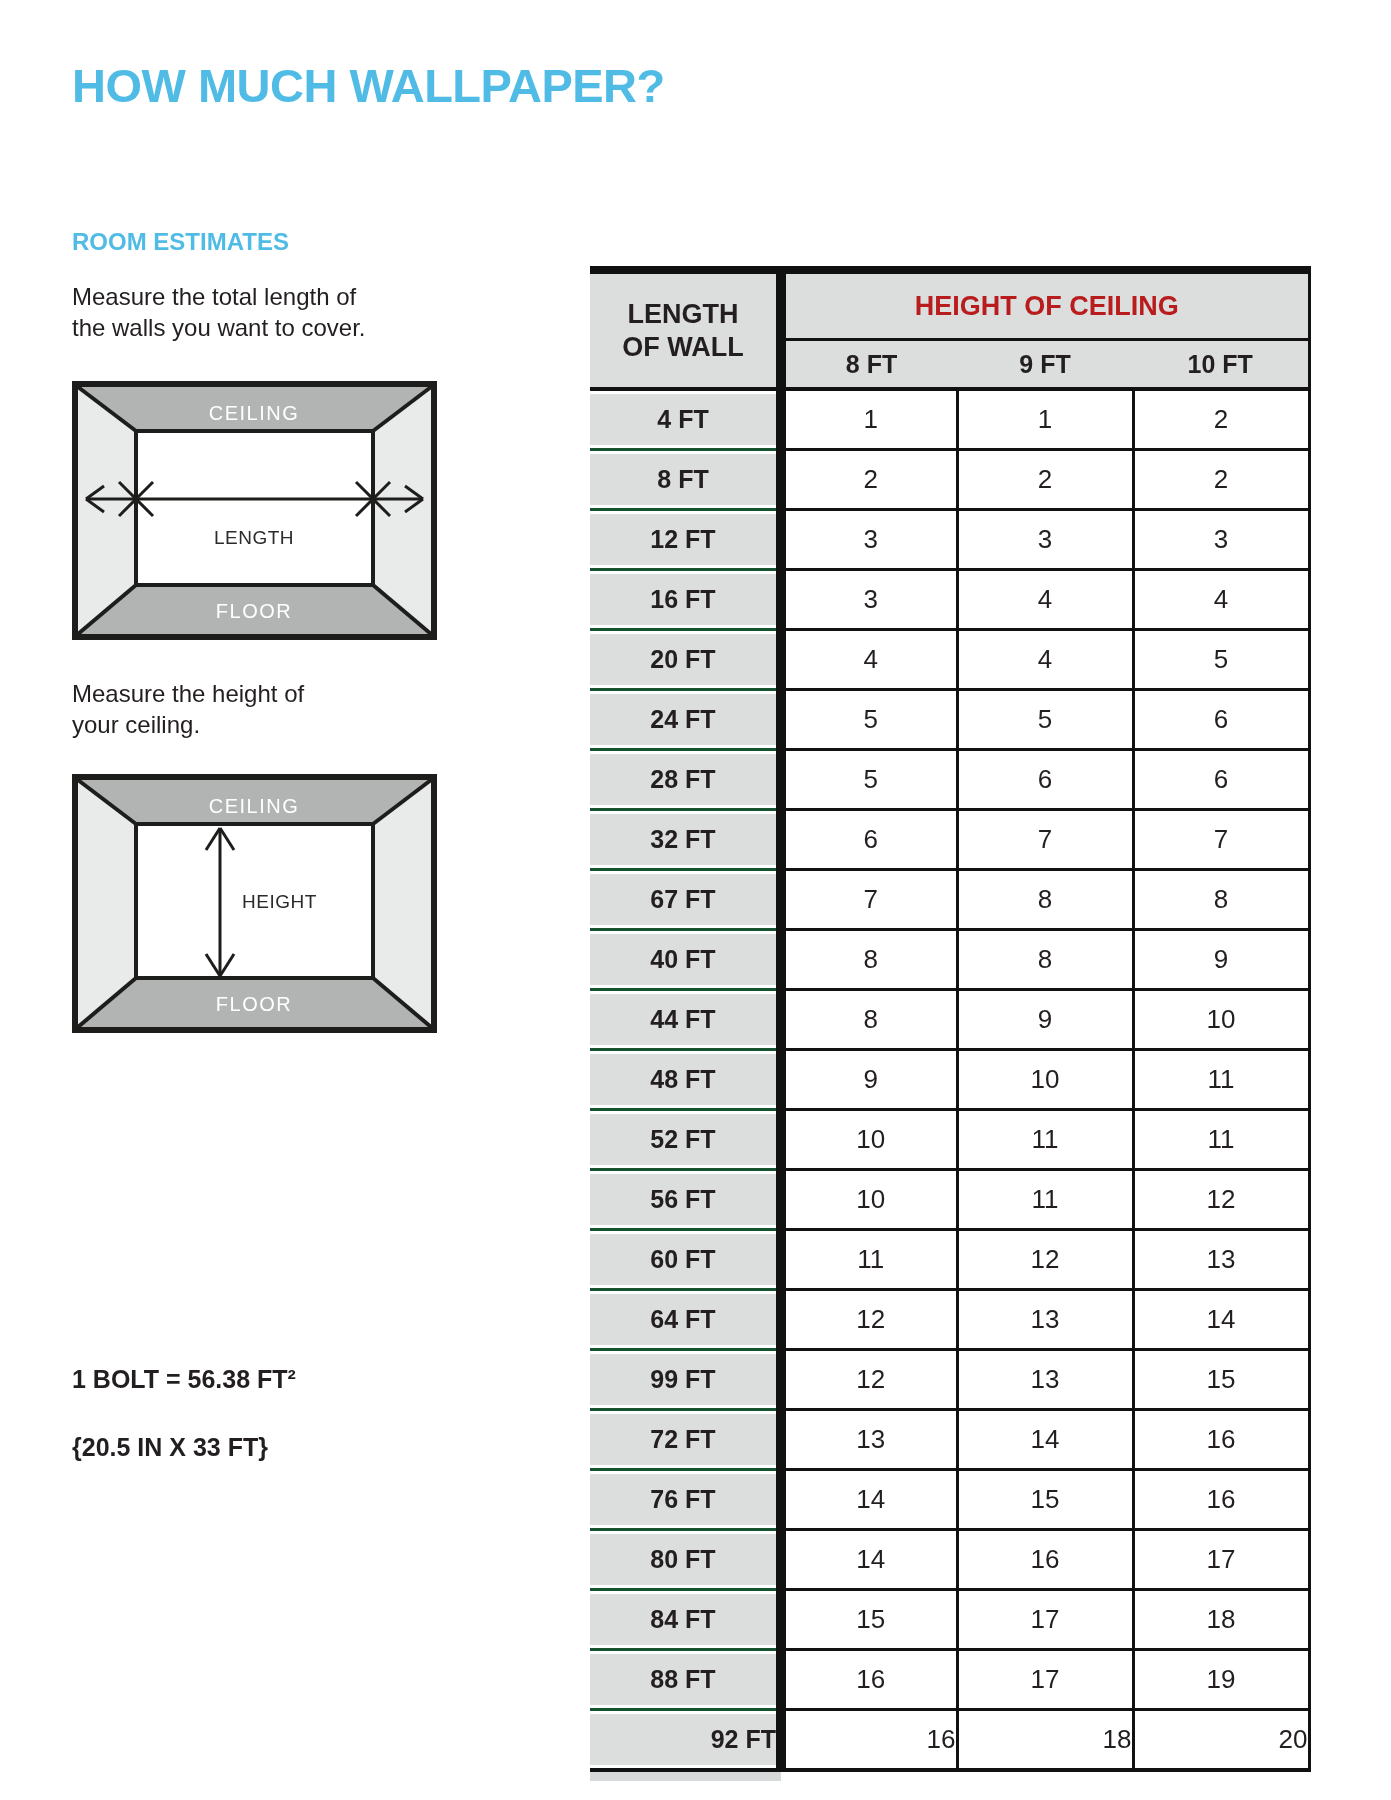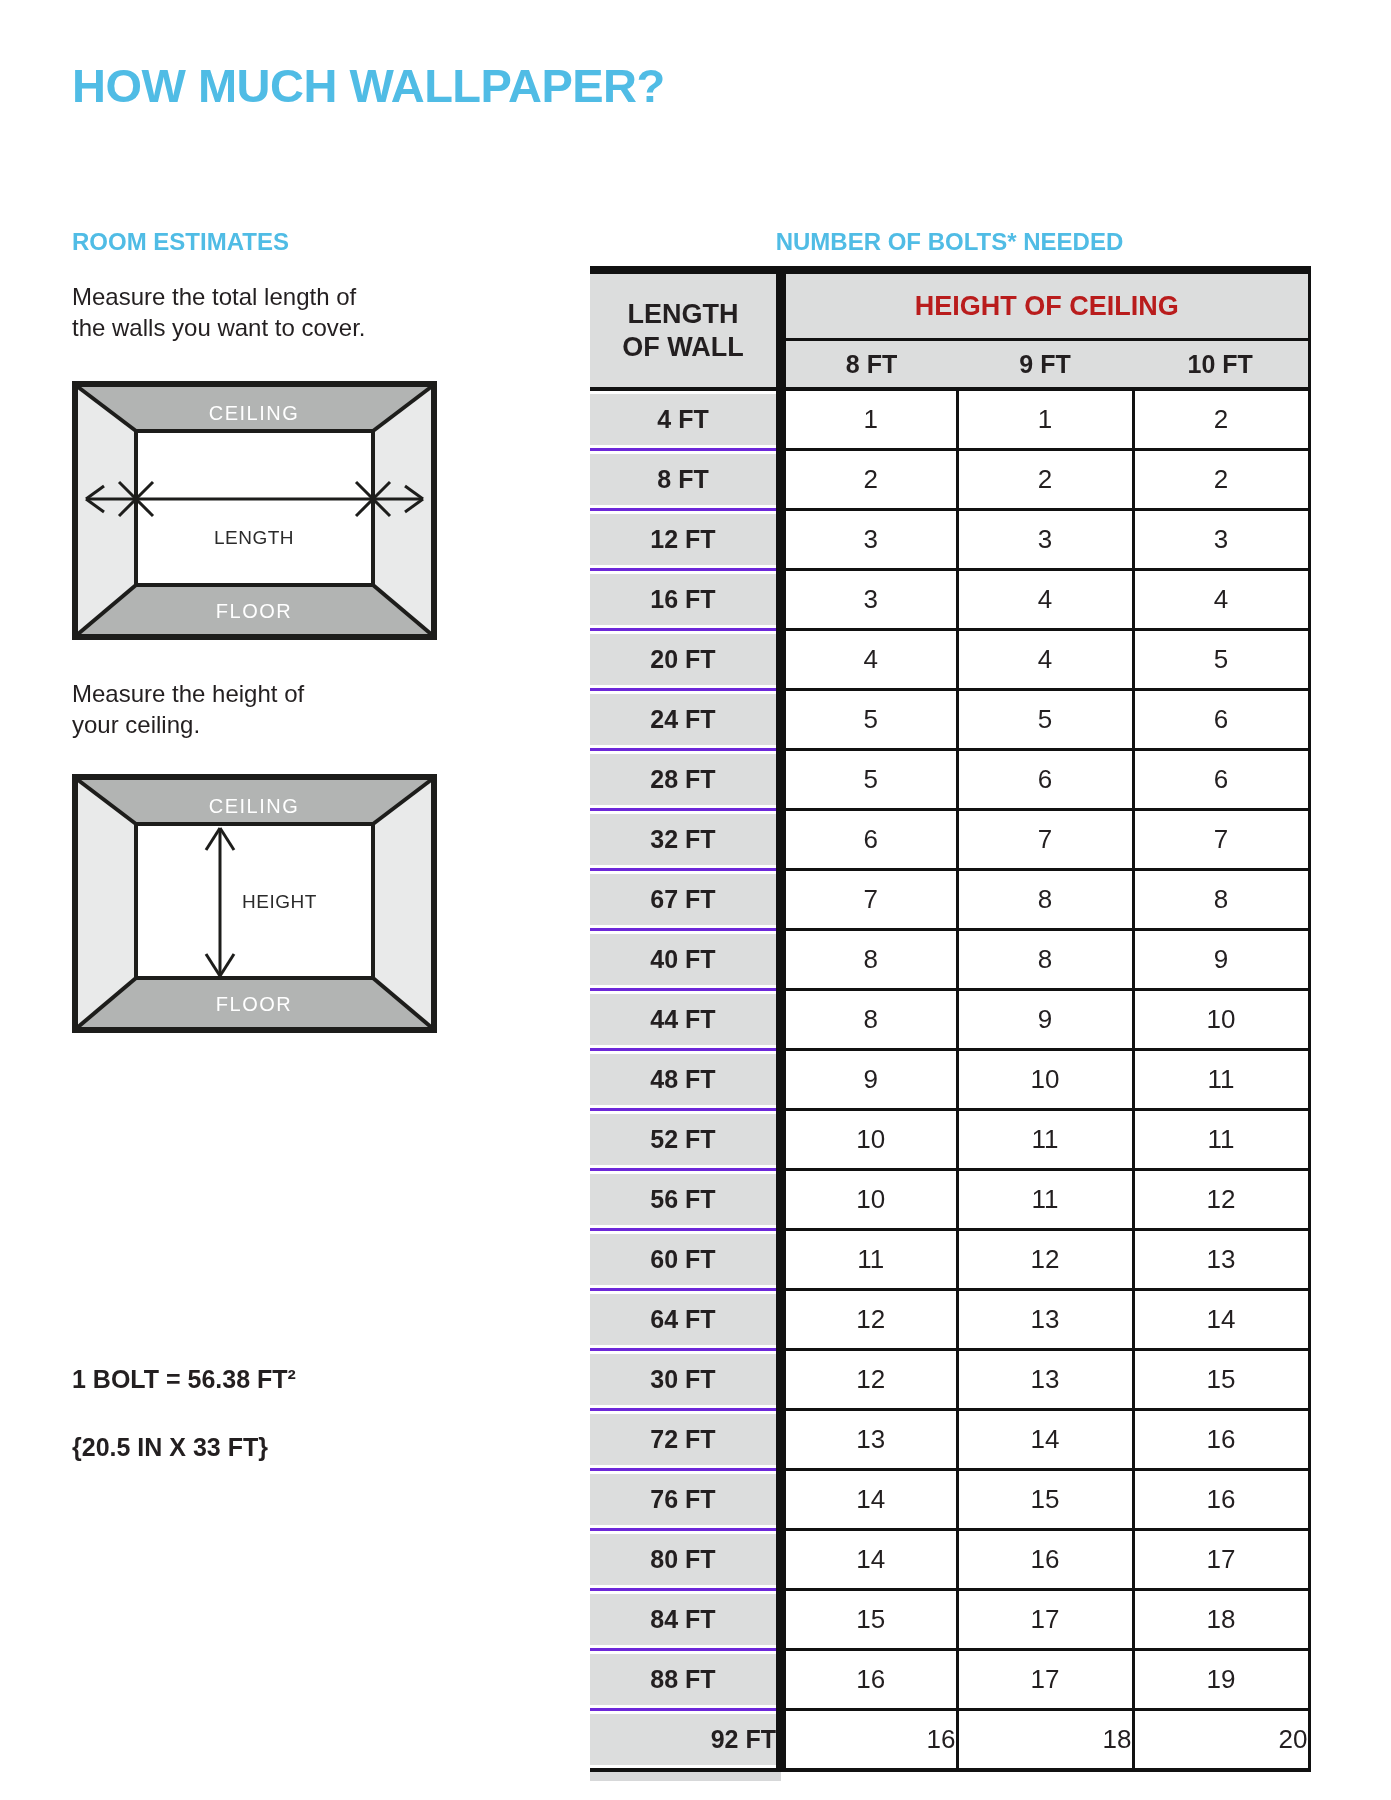--- a/index.html
+++ b/index.html
@@ -46,21 +46,21 @@
     background:#dcdddd; border-bottom:3px solid #111111; border-right:3px solid #111111;
     height:64px; font-size:27px; font-weight:bold; color:#b91c1c;
   }
   th.sub {
     background:#dcdddd; border-bottom:4px solid #111111;
     height:46px; font-size:25px; font-weight:bold; color:#231f20;
   }
   th.sub:last-child { border-right:3px solid #111111; }
   td.len-cell {
     background:#dcdddd; height:57px;
-    border-right:10px solid #111111; border-bottom:3px solid #6d28d9;
+    border-right:10px solid #111111; border-bottom:3px solid #14532d;
     box-shadow: inset 0 3px 0 #ffffff, inset 0 -3px 0 #ffffff;
     font-size:25px; font-weight:bold; color:#231f20;
   }
   td.val-cell {
     background:#ffffff; height:57px;
     border-right:3px solid #111111; border-bottom:3px solid #111111;
     font-size:26px; color:#231f20;
   }
   tr:last-child td { border-bottom:4px solid #111111;text-align:right; }
   .table-tail {
@@ -140,21 +140,20 @@
     <text x="170" y="134" text-anchor="start" class="measure-label">HEIGHT</text>
   </svg>
 
 
 
   <div class="abs bolt-spec" style="left:72px; top:1328px;">
     <div>1 BOLT = 56.38 FT²</div>
     <div>{20.5 IN X 33 FT}</div>
   </div>
 
-  <h2 class="abs table-heading" style="margin:0;">NUMBER OF BOLTS* NEEDED</h2>
 
   <table class="bolts">
     <colgroup>
       <col style="width:191px">
         <col style="width:176px">
         <col style="width:176px">
         <col style="width:176px">
     </colgroup>
     <thead>
       <tr>
@@ -259,21 +258,21 @@
           <td class="val-cell">12</td>
           <td class="val-cell">13</td>
         </tr>
         <tr>
           <td class="len-cell">64 FT</td>
           <td class="val-cell">12</td>
           <td class="val-cell">13</td>
           <td class="val-cell">14</td>
         </tr>
         <tr>
-          <td class="len-cell">30 FT</td>
+          <td class="len-cell">99 FT</td>
           <td class="val-cell">12</td>
           <td class="val-cell">13</td>
           <td class="val-cell">15</td>
         </tr>
         <tr>
           <td class="len-cell">72 FT</td>
           <td class="val-cell">13</td>
           <td class="val-cell">14</td>
           <td class="val-cell">16</td>
         </tr>

